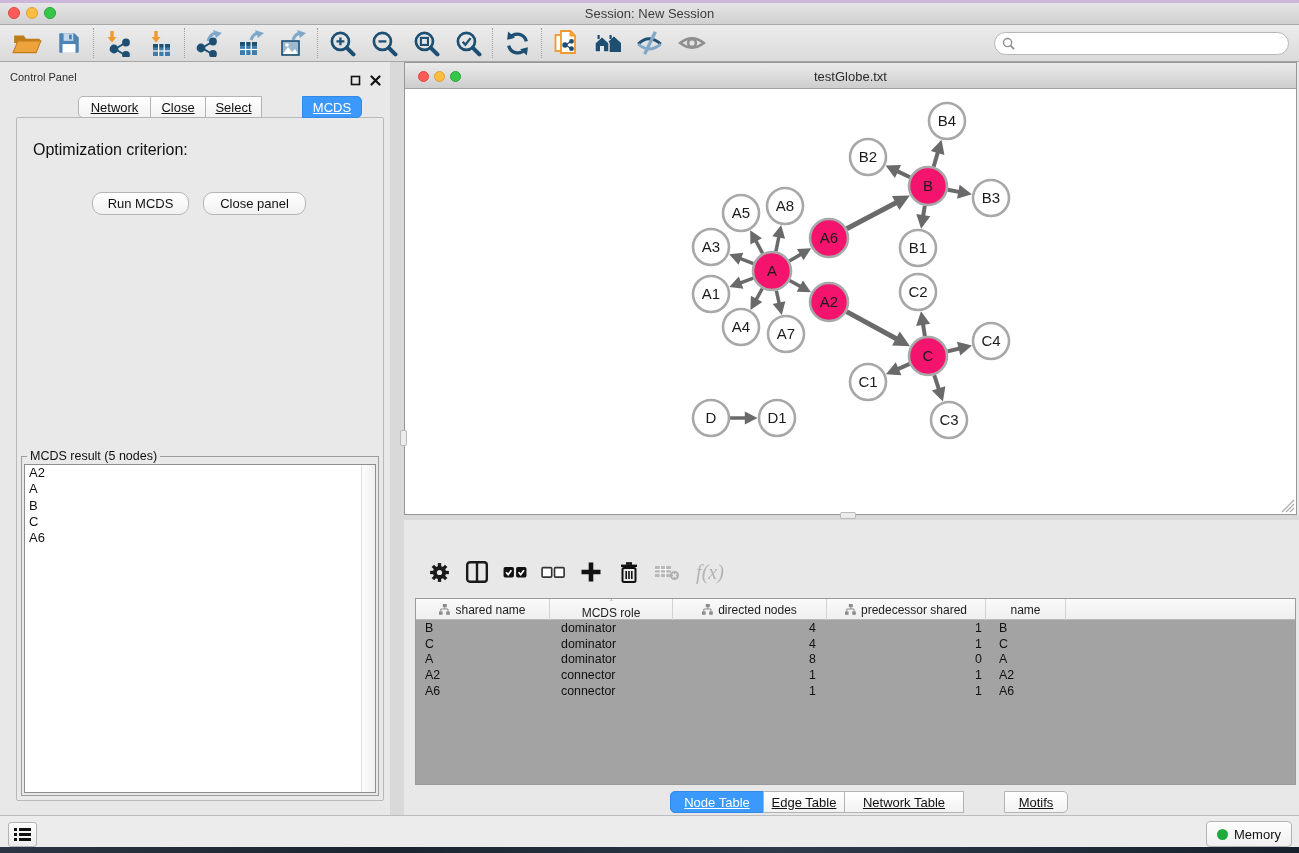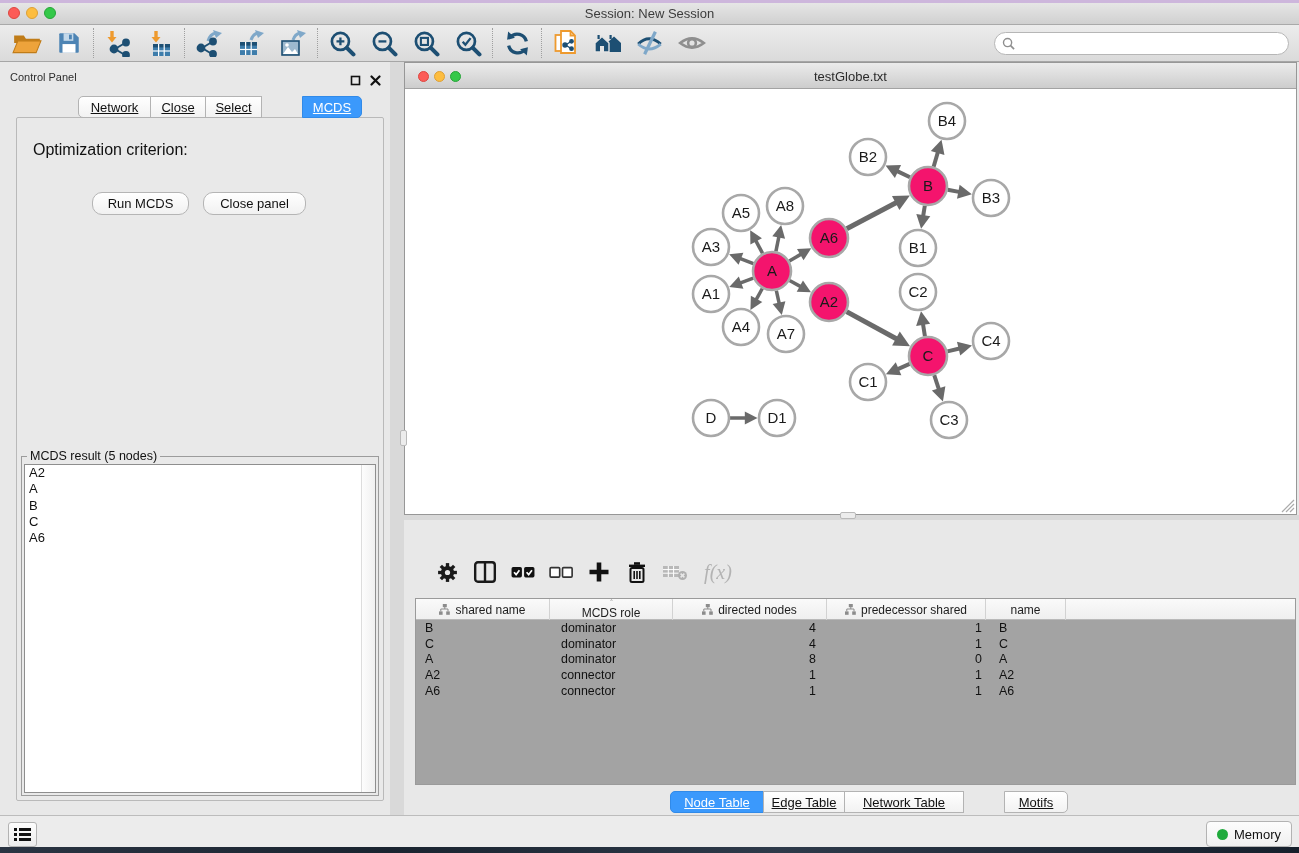--- a/index.html
+++ b/index.html
@@ -68,21 +68,21 @@
     border: 1px solid #979797; background: #fff; }
   .net-titlebar { position: relative; height: 26px; background: linear-gradient(#ebebeb, #cdcdcd); border-bottom: 1px solid #a3a3a3; }
   .net-titlebar .tl { top: 8px; width: 11px; height: 11px; }
   .net-title { position: absolute; left: 0; right: 0; top: 6px; text-align: center; font-size: 13px; color: #2b2b2b; }
   .net-canvas { position: relative; width: 100%; height: 425px; background: #fff; }
   .resize-grip { position: absolute; right: 1px; bottom: 1px; }
 
   
   .table-panel { position: absolute; left: 404px; top: 520px; width: 895px; height: 295px; background: #e8e8e8; }
   .tp-head { position: relative; height: 26px; }
-  .tp-toolbar { position: absolute; left: 24px; top: 32px; height: 40px; display: flex; align-items: center; }
+  .tp-toolbar { position: absolute; left: 16px; top: 32px; height: 40px; display: flex; align-items: center; }
   .tp-btn { width: 38px; height: 34px; display: flex; align-items: center; justify-content: center; flex: 0 0 auto; }
   .fx { font-family: "Liberation Serif", serif; font-style: italic; font-size: 20px; color: #b3b3b3; }
   .tbl { position: absolute; left: 11px; top: 78px; width: 881px; height: 187px; background: #a3a3a3; border: 1px solid #9a9a9a; overflow: hidden; }
   .tbl-head { display: flex; height: 21px; border-bottom: 1px solid #b9b9b9; background: linear-gradient(#fafafa,#efefef); }
   .th { display: flex; align-items: center; justify-content: center; font-size: 12px; color: #1d1d1d;
     border-right: 1px solid #d2d2d2; height: 21px; gap: 5px; }
   .tr { display: flex; height: 15.7px; align-items: center; }
   .td { font-size: 12.4px; color: #111; white-space: nowrap; overflow: hidden; }
   .tbl-tabs { position: absolute; left: 266px; top: 271px; height: 28px; display: flex; }
 

